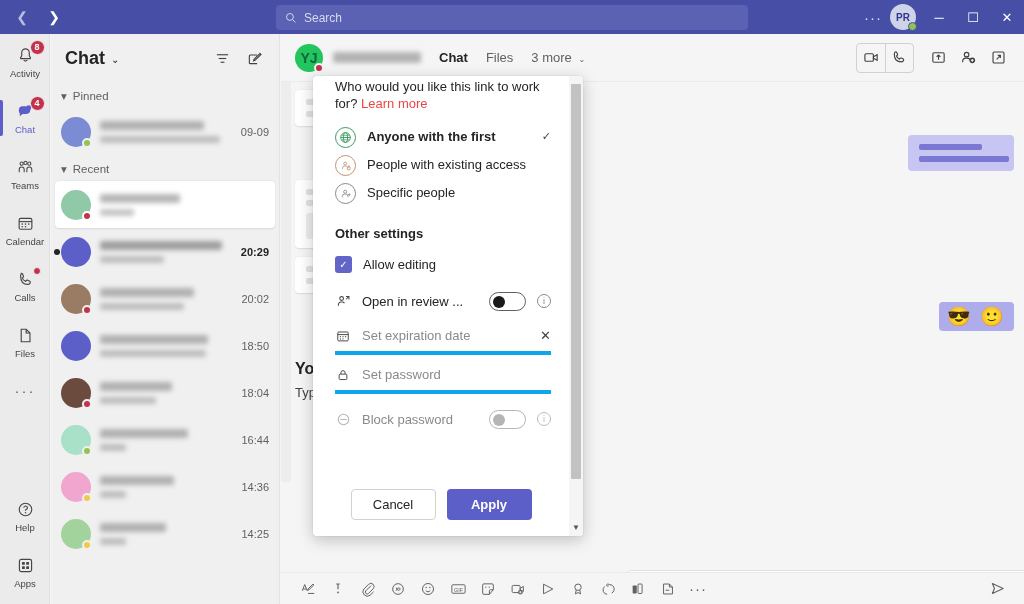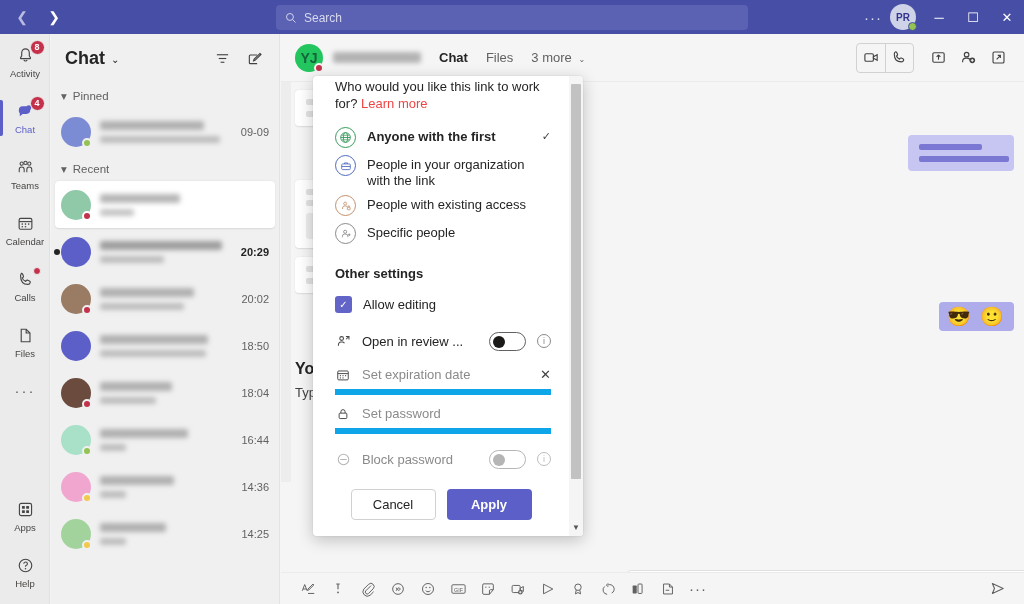--- a/index.html
+++ b/index.html
@@ -259,21 +259,21 @@
     border-radius: 50%; background: #1b1a19;
   }
   .toggle.disabled { border-color: #b5b5b5; }
   .toggle.disabled .knob { background: #b5b5b5; }
   .info-i {
     width: 14px; height: 14px; border-radius: 50%; border: 1px solid #8a8a8a;
     color: #8a8a8a; font-size: 9px; display: flex; align-items: center; justify-content: center;
     flex: 0 0 14px;
   }
   .info-i.dim { border-color: #bdbdbd; color: #bdbdbd; }
-  .field-row { border-bottom: 6px solid #0ea5e9; padding-bottom: 5px; margin-top: 4px; }
+  .field-row { border-bottom: 4px solid #0ea5e9; padding-bottom: 5px; margin-top: 4px; }
   .x-btn { font-size: 13px; color: #424242; }
   .dlg-buttons {
     position: absolute; left: 0; bottom: 16px; width: 256px;
     display: flex; justify-content: center; gap: 11px;
   }
   .btn {
     height: 31px; min-width: 85px; border-radius: 4px; font-size: 13px;
     display: flex; align-items: center; justify-content: center; padding: 0 16px;
   }
   .btn.secondary { background: #fff; border: 1px solid #d1d1d1; color: #242424; }
@@ -387,38 +387,38 @@
           </svg>
       </div>
       <div class="ri-label">Files</div>
     </div>
     <div class="rail-more">···</div>
 
     <div class="rail-bottom">
       <div class="rail-item">
         <div class="ri-icon">
           <svg width="19" height="19" viewBox="0 0 20 20">
+              <circle cx="10" cy="10" r="6.6" fill="none" stroke="currentColor" stroke-width="1.2"></circle>
+              <path d="M8.2 8.1a1.9 1.9 0 1 1 2.4 1.9c-.4.2-.6.5-.6 1v.4" fill="none" stroke="currentColor" stroke-width="1.2"></path>
+              <circle cx="10" cy="13.4" r=".8" fill="currentColor"></circle>
+            </svg>
+        </div>
+        <div class="ri-label">Help</div>
+      </div>
+      <div class="rail-item">
+        <div class="ri-icon">
+          <svg width="19" height="19" viewBox="0 0 20 20">
               <rect x="3.6" y="3.6" width="12.8" height="12.8" rx="2" fill="none" stroke="currentColor" stroke-width="1.2"></rect>
               <rect x="6.3" y="6.3" width="3" height="3" rx=".6" fill="currentColor"></rect>
               <rect x="10.7" y="6.3" width="3" height="3" rx=".6" fill="currentColor"></rect>
               <rect x="6.3" y="10.7" width="3" height="3" rx=".6" fill="currentColor"></rect>
               <rect x="10.7" y="10.7" width="3" height="3" rx=".6" fill="currentColor"></rect>
             </svg>
         </div>
         <div class="ri-label">Apps</div>
-      </div>
-      <div class="rail-item">
-        <div class="ri-icon">
-          <svg width="19" height="19" viewBox="0 0 20 20">
-              <circle cx="10" cy="10" r="6.6" fill="none" stroke="currentColor" stroke-width="1.2"></circle>
-              <path d="M8.2 8.1a1.9 1.9 0 1 1 2.4 1.9c-.4.2-.6.5-.6 1v.4" fill="none" stroke="currentColor" stroke-width="1.2"></path>
-              <circle cx="10" cy="13.4" r=".8" fill="currentColor"></circle>
-            </svg>
-        </div>
-        <div class="ri-label">Help</div>
       </div>
     </div>
   </div>
 
   <div class="chatlist">
     <div class="cl-header">
       <span class="cl-title">Chat</span>
       <span class="cl-chev">⌄</span>
       <div class="cl-header-actions">
         <div class="cl-hbtn">
@@ -754,30 +754,20 @@
               <svg width="13" height="13" viewBox="0 0 14 14">
                   <circle cx="7" cy="7" r="5.2" fill="none" stroke="currentColor" stroke-width="1"></circle>
                   <ellipse cx="7" cy="7" rx="2.3" ry="5.2" fill="none" stroke="currentColor" stroke-width="1"></ellipse>
                   <line x1="1.8" y1="7" x2="12.2" y2="7" stroke="currentColor" stroke-width="1"></line>
                   <line x1="2.6" y1="4.6" x2="11.4" y2="4.6" stroke="currentColor" stroke-width=".8"></line>
                   <line x1="2.6" y1="9.4" x2="11.4" y2="9.4" stroke="currentColor" stroke-width=".8"></line>
                 </svg>
             </span>
             <span class="opt-label">Anyone with the first</span>
             <span class="opt-check">✓</span>
-          </div>
-          <div class="opt-row">
-            <span class="opt-ic blue">
-              <svg width="12" height="12" viewBox="0 0 14 14">
-                  <rect x="2" y="4.6" width="10" height="6.6" rx="1" fill="none" stroke="currentColor" stroke-width="1"></rect>
-                  <path d="M5.2 4.6V3.4h3.6v1.2" fill="none" stroke="currentColor" stroke-width="1"></path>
-                  <line x1="2" y1="7.6" x2="12" y2="7.6" stroke="currentColor" stroke-width="1"></line>
-                </svg>
-            </span>
-            <span class="opt-label">People in your organization with the link</span>
           </div>
           <div class="opt-row">
             <span class="opt-ic tan">
               <svg width="12" height="12" viewBox="0 0 14 14">
                   <circle cx="6" cy="4.2" r="1.7" fill="none" stroke="currentColor" stroke-width="1"></circle>
                   <path d="M3 10.6V9.4A2.4 2.4 0 0 1 5.4 7h1.2a2.4 2.4 0 0 1 2.2 1.5" fill="none" stroke="currentColor" stroke-width="1"></path>
                   <rect x="8.6" y="8.4" width="3.2" height="3" rx=".5" fill="none" stroke="currentColor" stroke-width="1"></rect>
                   <path d="M9.4 8.4V7.4a.8.8 0 0 1 1.6 0v1" fill="none" stroke="currentColor" stroke-width=".9"></path>
                 </svg>
             </span>

